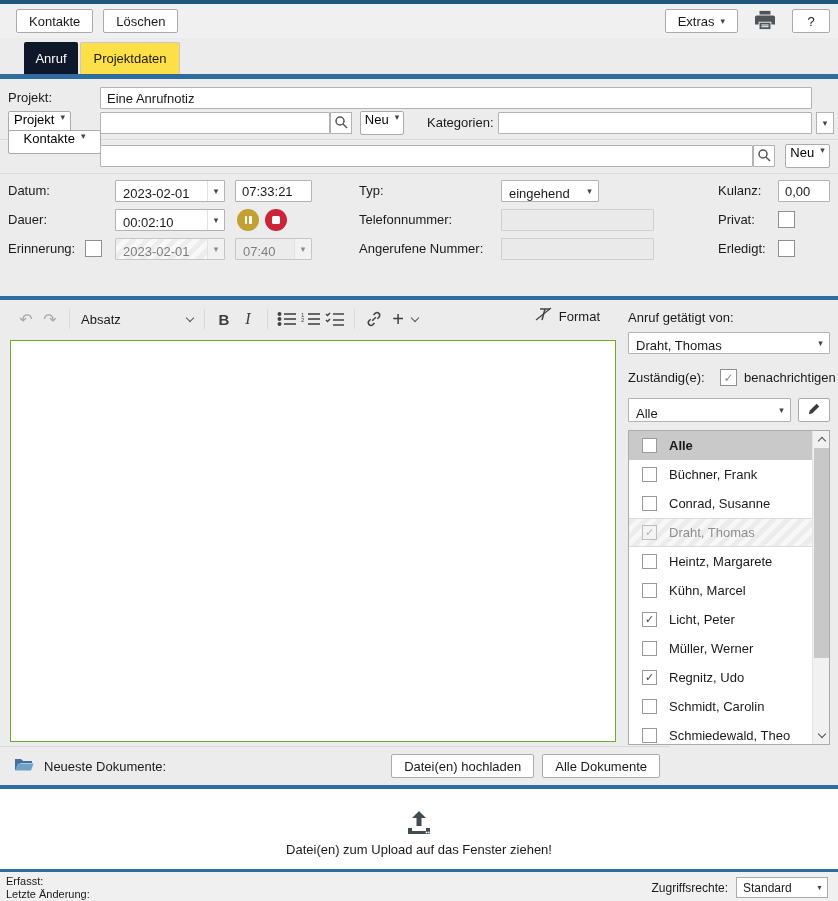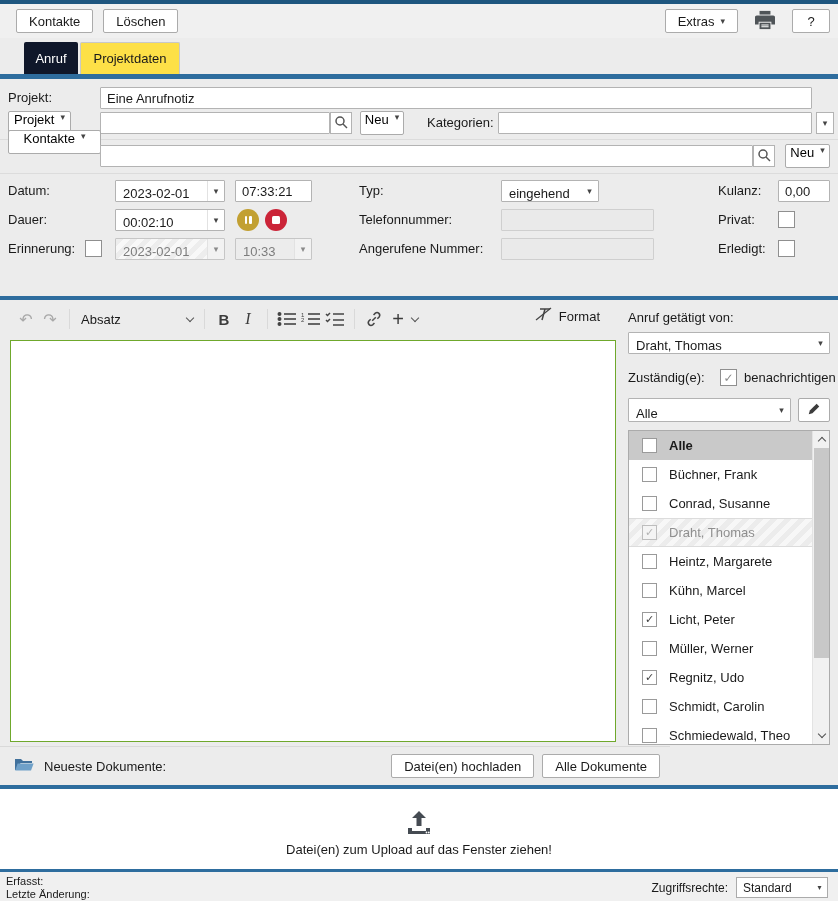--- a/index.html
+++ b/index.html
@@ -229,21 +229,21 @@
   <span class="lbl" style="left:718px; top:130px">Privat:</span>
   <span class="chk" style="left:778px; top:132px"></span>
 
   <span class="lbl" style="left:8px; top:159px">Erinnerung:</span>
   <span class="chk" style="left:85px; top:161px"></span>
   <div class="combo hatch" style="left:115px; top:159px; width:110px">
     <span class="val">2023-02-01</span>
     <span class="arr">▾</span>
   </div>
   <div class="combo gray" style="left:235px; top:159px; width:77px">
-    <span class="val">10:33</span>
+    <span class="val">07:40</span>
     <span class="arr">▾</span>
   </div>
   <span class="lbl" style="left:359px; top:159px">Angerufene Nummer:</span>
   <input class="inp" style="left: 501px; top: 159px; width: 153px;" disabled="">
   <span class="lbl" style="left:718px; top:159px">Erledigt:</span>
   <span class="chk" style="left:778px; top:161px"></span>
 </div>
 
 <div class="blue-bar" style="top:296px; height:4px"></div>
 

